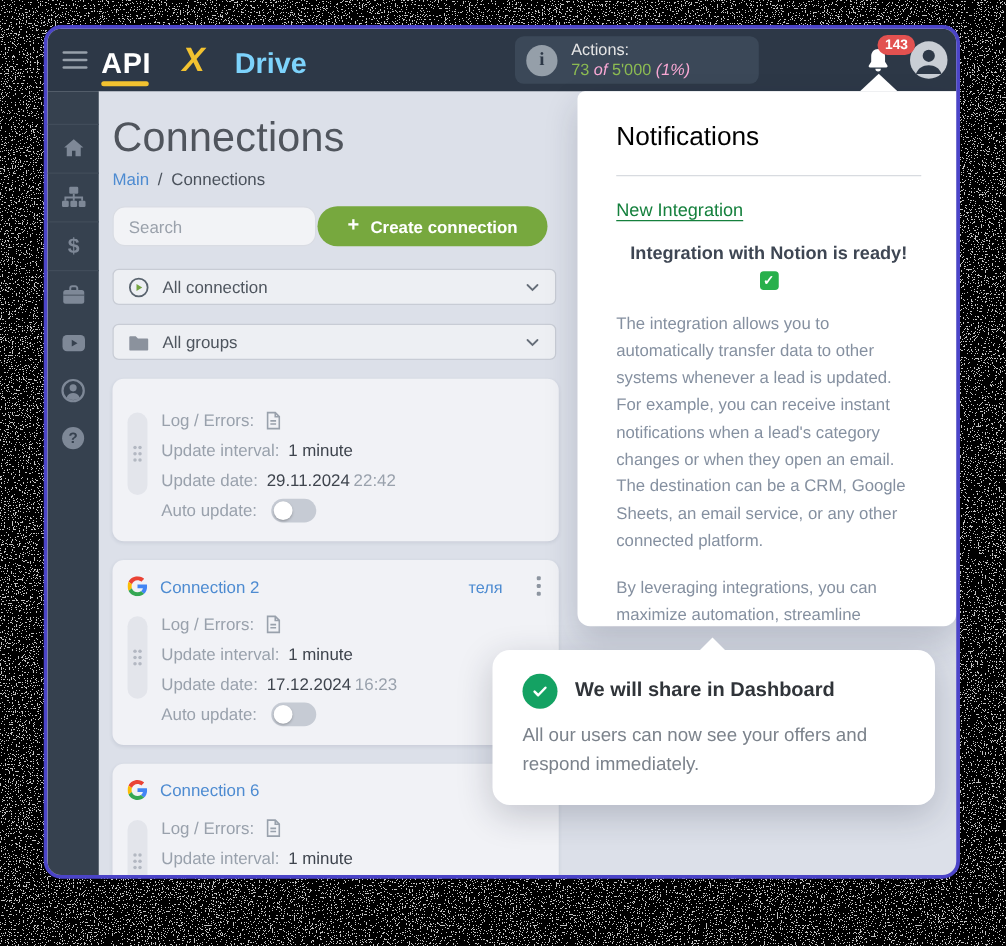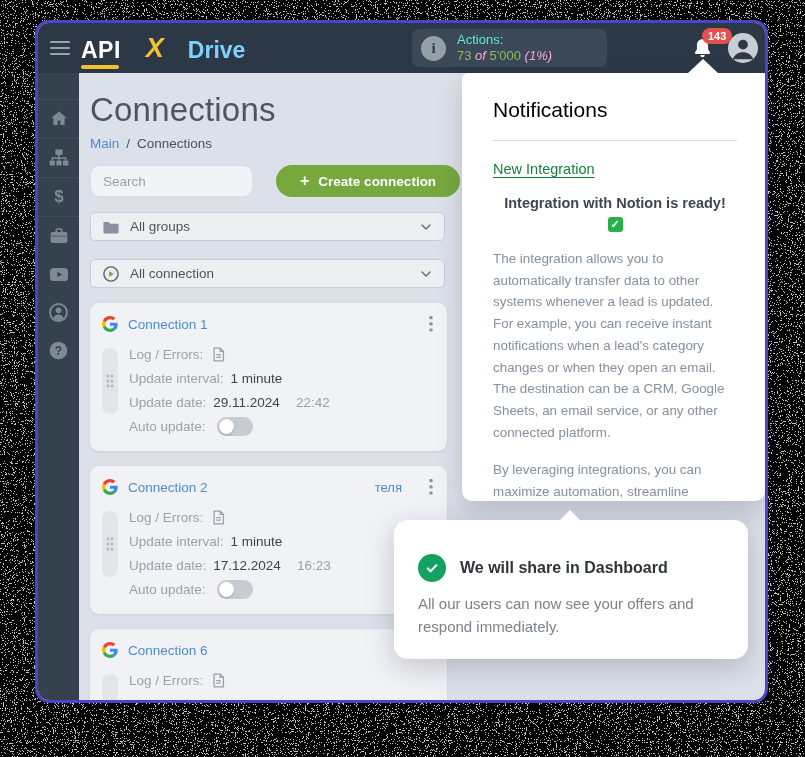--- a/index.html
+++ b/index.html
@@ -17,21 +17,21 @@
   .logo{display:flex;align-items:flex-end;margin-left:11px;user-select:none;gap:24px;}
   .logo-api{color:#fff;font-weight:bold;font-size:23px;letter-spacing:.5px;position:relative;}
   .logo-api::after{content:"";position:absolute;left:0;right:2px;bottom:-5px;height:3.5px;background:#f2c230;border-radius:2px;}
   .logo-x{color:#f2c230;font-weight:bold;font-style:italic;font-size:27px;margin:0 0 0 1px;}
   .logo-drive{color:#7dd3fc;font-weight:bold;font-size:23px;}
   .actions-box{margin-left:auto;display:flex;align-items:center;gap:11px;
     background:#3b4858;border-radius:7px;height:38px;padding:0 14px 0 9px;min-width:172px;}
   .info-icon{width:25px;height:25px;border-radius:50%;background:#959fa9;color:#2d3847;
     display:flex;align-items:center;justify-content:center;font-weight:bold;font-size:15px;
     font-family:"Liberation Serif",serif;}
-  .actions-line1{color:#5eead4;font-size:13px;line-height:16px;}
+  .actions-line1{color:#e5e5e5;font-size:13px;line-height:16px;}
   .actions-line2{font-size:13px;line-height:16px;}
   .actions-line2 .green{color:#8cbb52;}
   .actions-line2 .dim{color:#f9a8d4;font-style:italic;}
   .bell-wrap{position:relative;margin-left:84px;margin-right:14px;cursor:pointer;}
   .badge{position:absolute;top:-9px;left:11px;background:#e25150;color:#fff;font-size:11px;
     font-weight:bold;border-radius:9px;padding:2px 6px;line-height:12px;}
   .avatar{width:30px;height:30px;border-radius:50%;background:#c9ced5;overflow:hidden;
     margin-right:7px;display:flex;align-items:center;justify-content:center;cursor:pointer;}
 
   
@@ -39,21 +39,21 @@
     display:flex;flex-direction:column;padding-top:26px;box-sizing:border-box;}
   .side-item{height:38px;display:flex;align-items:center;justify-content:center;cursor:pointer;}
   .side-item.grp{border-top:1px solid #414c5a;}
   .side-item:first-child{border-top:1px solid #414c5a;}
 
   
   .content{position:absolute;left:41px;top:50px;right:0;bottom:0;padding:10px 0 0 11px;z-index:1;}
   h1.page-title{margin:8px 0 0 0;font-size:33px;font-weight:400;color:#50555d;letter-spacing:.2px;}
   .breadcrumb{margin-top:7px;font-size:13.5px;color:#4b525c;display:flex;gap:7px;}
   .bc-home{color:#4d8bd1;cursor:pointer;}
-  .controls{margin-top:14px;display:flex;align-items:center;gap:23px;}
+  .controls{margin-top:14px;display:flex;align-items:center;gap:1px;}
   .search{width:163px;height:32px;box-sizing:border-box;background:#f2f3f6;border:1px solid #d9dce3;
     border-radius:10px;padding:0 12px;font-size:13.5px;color:#3e444d;outline:none;font-family:inherit;}
   .search::placeholder{color:#9aa1ab;}
   .btn-create{height:32px;border:none;border-radius:16px;background:#77a83e;color:#fff;
     display:flex;align-items:center;gap:9px;padding:0 24px;font-size:13.5px;font-weight:600;
     font-family:inherit;cursor:pointer;}
   .btn-create .plus{font-size:16px;font-weight:bold;line-height:1;}
   .dropdown{width:355px;height:29px;box-sizing:border-box;background:#edeff3;border:1px solid #c8ccd5;
     border-radius:5px;display:flex;align-items:center;padding:0 10px 0 11px;cursor:pointer;}
   .dd1{margin-top:18px;} .dd2{margin-top:15px;}
@@ -68,21 +68,21 @@
   .sp{flex:1;}
   .card-tag{font-size:13px;color:#4d8bd1;margin-right:16px;margin-left:48px;}
   .kebab{cursor:pointer;display:flex;}
   .card-body{display:flex;gap:11px;margin-top:9px;}
   .handle{width:16px;height:66px;background:#e3e5eb;border-radius:8px;flex:none;margin-top:6px;
     display:flex;align-items:center;justify-content:center;cursor:grab;}
   .rows{flex:1;}
   .crow{display:flex;align-items:center;height:24px;font-size:13.5px;color:#99a1ac;}
   .crow .lbl{margin-right:7px;}
   .crow .val{color:#3e444d;}
-  .crow .time{color:#99a1ac;margin-left:16px;}
+  .crow .time{color:#99a1ac;margin-left:3px;}
   .crow .doc{display:flex;}
   .toggle{width:36px;height:19px;border-radius:10px;background:#c6cbd4;position:relative;margin-left:4px;cursor:pointer;}
   .toggle::after{content:"";position:absolute;left:2px;top:2px;width:15px;height:15px;border-radius:50%;
     background:#fff;box-shadow:0 1px 2px rgba(0,0,0,.25);}
 
   
   .panel-arrow{position:absolute;left:650px;top:36px;width:0;height:0;z-index:7;
     border-left:15px solid transparent;border-right:15px solid transparent;border-bottom:14px solid #fff;}
   .notif-panel{position:absolute;left:424px;top:50px;width:303px;height:428px;background:#fff;
     border-radius:6px 0 10px 10px;box-shadow:0 12px 26px rgba(30,35,60,.18);z-index:6;
@@ -91,21 +91,21 @@
   .notif-divider{height:1px;background:#d8dbe0;margin:18px 0 19px 0;}
   .notif-link{display:inline-block;font-size:14.5px;color:#15803d;text-decoration:underline;
     text-underline-offset:3px;cursor:pointer;}
   .notif-heading{margin-top:17px;font-size:14.5px;font-weight:bold;color:#3e4653;display:flex;align-items:center;gap:6px;flex-direction:column;}
   .check-sq{display:inline-flex;width:15px;height:15px;background:#27b04b;border-radius:3px;color:#fff;
     font-size:11px;font-weight:bold;align-items:center;justify-content:center;flex:none;}
   .notif-p{margin:16px 0 0 0;font-size:13.4px;color:#8590a0;line-height:1.62;}
 
   
   .toast{position:absolute;left:356px;top:497px;width:354px;box-sizing:border-box;background:#fff;
-    border-radius:14px;box-shadow:0 8px 28px rgba(30,35,60,.22);z-index:8;padding:34px 24px 20px 24px;}
+    border-radius:14px;box-shadow:0 8px 28px rgba(30,35,60,.22);z-index:8;padding:19px 24px 20px 24px;}
   .toast-arrow{position:absolute;left:165px;top:-10px;width:0;height:0;
     border-left:11px solid transparent;border-right:11px solid transparent;border-bottom:11px solid #fff;}
   .toast-head{display:flex;align-items:center;gap:14px;}
   .toast-check{width:28px;height:28px;border-radius:50%;background:#14a263;flex:none;
     display:flex;align-items:center;justify-content:center;}
   .toast-title{font-size:16px;font-weight:bold;color:#303439;}
   .toast-body{margin-top:10px;font-size:15px;color:#7b828b;line-height:1.55;}
 </style>
 </head>
 <body>
@@ -244,69 +244,50 @@
     </div>
 
     <div class="controls">
       <input class="search" type="text" placeholder="Search" style="">
       <button class="btn-create">
         <span class="plus">+</span>
         <span>Create connection</span>
       </button>
     </div>
 
+    <div class="dropdown dd1">
+      <span style="display:flex;">
+        <svg width="18" height="18" viewBox="0 0 20 20">
+            <circle cx="10" cy="10" r="7.9" fill="none" stroke="#59636e" stroke-width="1.6"></circle>
+            <path d="M8 6.9l5.1 3.1L8 13.1z" fill="#74a440"></path>
+          </svg>
+      </span>
+      <span class="dd-label">All connection</span>
+      <span class="chev" style="display:flex;">
+        <svg width="16" height="16" viewBox="0 0 20 20">
+            <path d="M5 7.5l5 5 5-5" stroke="#666e79" stroke-width="1.8" fill="none" stroke-linecap="round"></path>
+          </svg>
+      </span>
+    </div>
+
     <div class="dropdown dd2">
       <span style="display:flex;">
         <svg width="18" height="18" viewBox="0 0 20 20">
             <path d="M1.6 16.2V5.4c0-.6.4-1 1-1h4.7l2 2h8.1c.6 0 1 .4 1 1v8.8c0 .6-.4 1-1 1H2.6c-.6 0-1-.4-1-1z" fill="#8b929d"></path>
           </svg>
       </span>
       <span class="dd-label">All groups</span>
       <span class="chev" style="display:flex;">
         <svg width="16" height="16" viewBox="0 0 20 20">
             <path d="M5 7.5l5 5 5-5" stroke="#666e79" stroke-width="1.8" fill="none" stroke-linecap="round"></path>
           </svg>
       </span>
     </div>
 
-    <div class="dropdown dd1">
-      <span style="display:flex;">
-        <svg width="18" height="18" viewBox="0 0 20 20">
-            <circle cx="10" cy="10" r="7.9" fill="none" stroke="#59636e" stroke-width="1.6"></circle>
-            <path d="M8 6.9l5.1 3.1L8 13.1z" fill="#74a440"></path>
-          </svg>
-      </span>
-      <span class="dd-label">All connection</span>
-      <span class="chev" style="display:flex;">
-        <svg width="16" height="16" viewBox="0 0 20 20">
-            <path d="M5 7.5l5 5 5-5" stroke="#666e79" stroke-width="1.8" fill="none" stroke-linecap="round"></path>
-          </svg>
-      </span>
-    </div>
-
     <section class="card">
-      <div class="card-head">
-        <span style="display:flex;">
-          <svg width="16" height="16" viewBox="0 0 48 48">
-              <path fill="#EA4335" d="M24 9.5c3.5 0 6.7 1.2 9.2 3.6l6.9-6.9C35.9 2.4 30.5 0 24 0 14.6 0 6.5 5.4 2.6 13.2l8 6.2C12.4 13.7 17.7 9.5 24 9.5z"></path>
-              <path fill="#4285F4" d="M47 24.6c0-1.6-.2-3.1-.4-4.6H24v9h12.9c-.6 3-2.3 5.5-4.8 7.2l7.7 6C44.4 38 47 31.9 47 24.6z"></path>
-              <path fill="#FBBC05" d="M10.5 28.6A14.5 14.5 0 0 1 9.8 24c0-1.6.3-3.1.8-4.6l-8-6.2A24 24 0 0 0 0 24c0 3.9.9 7.5 2.6 10.8l7.9-6.2z"></path>
-              <path fill="#34A853" d="M24 48c6.5 0 11.9-2.1 15.9-5.8l-7.7-6c-2.2 1.5-4.9 2.3-8.2 2.3-6.3 0-11.6-4.2-13.5-9.9l-7.9 6.2C6.5 42.6 14.6 48 24 48z"></path>
-            </svg>
-        </span>
-        <span class="card-title">Connection 1</span>
-        <span class="sp"></span>
-        <span class="kebab">
-          <svg width="6" height="18" viewBox="0 0 6 18" fill="#8d95a0">
-              <rect x="1.4" y="1" width="3.2" height="3.2" rx="1"></rect>
-              <rect x="1.4" y="7.2" width="3.2" height="3.2" rx="1"></rect>
-              <rect x="1.4" y="13.4" width="3.2" height="3.2" rx="1"></rect>
-            </svg>
-        </span>
-      </div>
       <div class="card-body">
         <div class="handle">
           <svg width="10" height="16" viewBox="0 0 10 16" fill="#b3b8c2">
               <circle cx="3" cy="3" r="1.4"></circle>
               <circle cx="7" cy="3" r="1.4"></circle>
               <circle cx="3" cy="8" r="1.4"></circle>
               <circle cx="7" cy="8" r="1.4"></circle>
               <circle cx="3" cy="13" r="1.4"></circle>
               <circle cx="7" cy="13" r="1.4"></circle>
             </svg>

